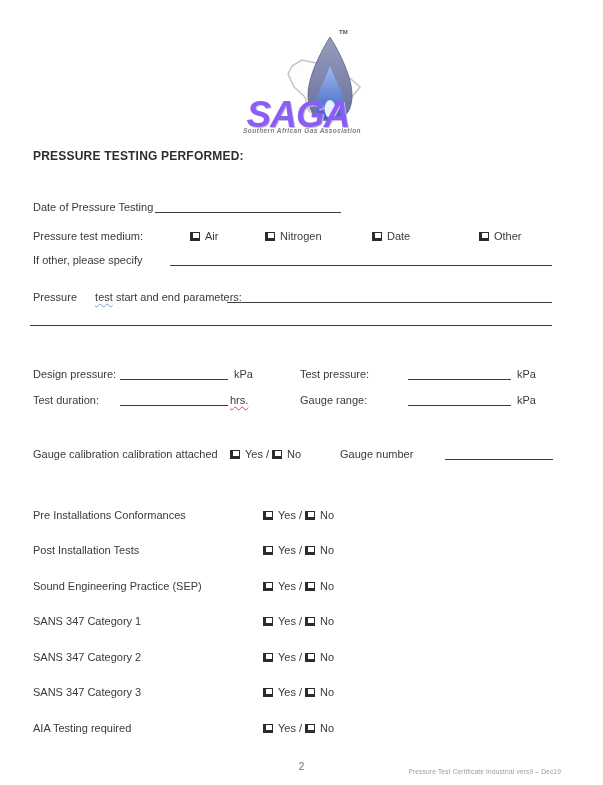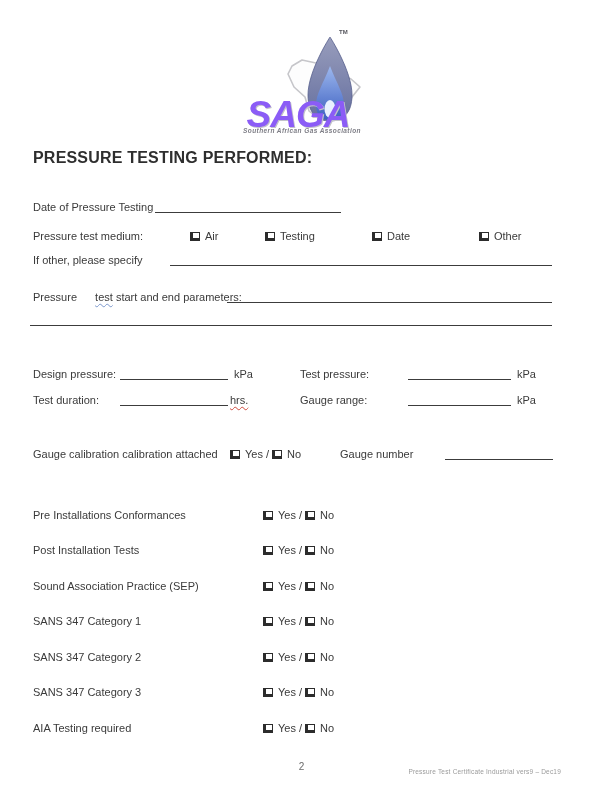--- a/index.html
+++ b/index.html
@@ -3,21 +3,21 @@
 <meta charset="utf-8">
 <style>
   * { margin:0; padding:0; box-sizing:border-box; }
   html,body { background:#ffffff; }
   .page {
     position:relative; width:603px; height:785px; background:#ffffff;
     font-family:"Liberation Sans", sans-serif; font-size:11px; color:#3a3a3a;
     overflow:hidden;
   }
   .abs { position:absolute; white-space:nowrap; }
-  .heading { font-weight:bold; font-size:16px; color:#2e2e2e; letter-spacing:.2px; }
+  .heading { font-weight:bold; font-size:12px; color:#2e2e2e; letter-spacing:.2px; }
   .uline { position:absolute; border-bottom:1px solid #3c3c3c; height:0; }
   .cbx {
     display:inline-block; width:10px; height:9px;
     border:1px solid #2c2c2c; border-left-width:3px; border-bottom-width:3px;
     margin-right:5px; vertical-align:-1px; background:#fff;
   }
   .yn .sep { padding:0 3px; }
   .misspell-blue { text-decoration:underline wavy #7b97cc 1px; text-underline-offset:2px;padding-left:15px; }
   .misspell-red { text-decoration:underline wavy #cf4a3d 1px; text-underline-offset:2px; }
   
@@ -70,21 +70,21 @@
   <div class="abs heading" style="left:33px; top:149px;">PRESSURE TESTING PERFORMED:</div>
 
   <div class="abs" style="left:33px; top:201px;">Date of Pressure Testing</div>
   <div class="uline" style="left:155px; top:212px; width:186px;"></div>
 
   <div class="abs" style="left:33px; top:230px;">Pressure test medium:</div>
   <div class="abs" style="left:190px; top:230px;">
     <span class="cbx"></span><span>Air</span>
   </div>
   <div class="abs" style="left:265px; top:230px;">
-    <span class="cbx"></span><span>Testing</span>
+    <span class="cbx"></span><span>Nitrogen</span>
   </div>
   <div class="abs" style="left:372px; top:230px;">
     <span class="cbx"></span><span>Date</span>
   </div>
   <div class="abs" style="left:479px; top:230px;">
     <span class="cbx"></span><span>Other</span>
   </div>
 
   <div class="abs" style="left:33px; top:254px;">If other, please specify</div>
   <div class="uline" style="left:170px; top:265px; width:382px;"></div>
@@ -123,21 +123,21 @@
   <div class="abs" style="left:33px; top:509px;">Pre Installations Conformances</div>
   <div class="abs yn" style="left:263px; top:509px;">
     <span class="cbx"></span><span>Yes</span><span class="sep">/</span><span class="cbx"></span><span>No</span>
   </div>
 
   <div class="abs" style="left:33px; top:544px;">Post Installation Tests</div>
   <div class="abs yn" style="left:263px; top:544px;">
     <span class="cbx"></span><span>Yes</span><span class="sep">/</span><span class="cbx"></span><span>No</span>
   </div>
 
-  <div class="abs" style="left:33px; top:580px;">Sound Association Practice (SEP)</div>
+  <div class="abs" style="left:33px; top:580px;">Sound Engineering Practice (SEP)</div>
   <div class="abs yn" style="left:263px; top:580px;">
     <span class="cbx"></span><span>Yes</span><span class="sep">/</span><span class="cbx"></span><span>No</span>
   </div>
 
   <div class="abs" style="left:33px; top:615px;">SANS 347 Category 1</div>
   <div class="abs yn" style="left:263px; top:615px;">
     <span class="cbx"></span><span>Yes</span><span class="sep">/</span><span class="cbx"></span><span>No</span>
   </div>
 
   <div class="abs" style="left:33px; top:651px;">SANS 347 Category 2</div>

